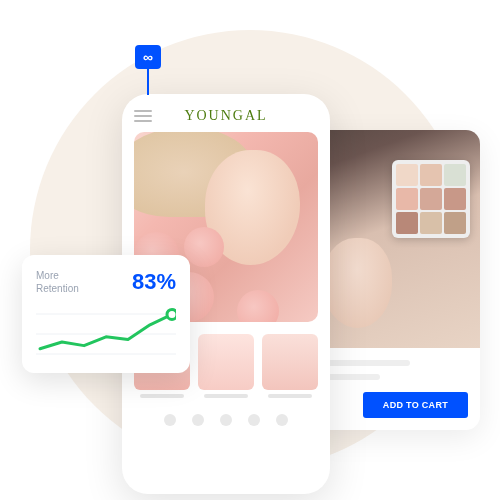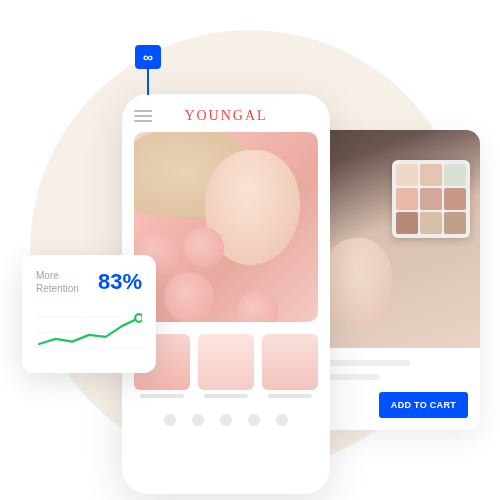--- a/index.html
+++ b/index.html
@@ -10,21 +10,21 @@
     .top-badge { position: absolute; top: 45px; left: 135px; display: flex; align-items: center; gap: 6px; z-index: 10; }
     .infinity-box { background: #0051ff; width: 26px; height: 24px; border-radius: 4px; display: flex; align-items: center; justify-content: center; color: #fff; font-size: 14px; font-weight: bold; }
     .badge-text { background: #0051ff; color: #fff; padding: 5px 10px; font-size: 11px; border-radius: 3px; font-weight: 500; }
 
     .connector { position: absolute; top: 69px; left: 147px; width: 2px; height: 26px; background: #0051ff; z-index: 9; }
 
     .phone-frame { position: absolute; top: 94px; left: 122px; width: 208px; height: 400px; background: #fff; border-radius: 26px; box-shadow: 0 10px 40px rgba(0,0,0,0.12); z-index: 5; padding: 14px 12px; }
     .phone-header { display: flex; align-items: center; justify-content: space-between; margin-bottom: 8px; }
     .hamburger { width: 18px; height: 12px; display: flex; flex-direction: column; justify-content: space-between; }
     .hamburger span { display: block; height: 2px; background: #bbb; border-radius: 1px; }
-    .brand { font-family: Georgia, serif; font-size: 14px; letter-spacing: 2px; color: #ef4444; font-weight: 400; }
+    .brand { font-family: Georgia, serif; font-size: 14px; letter-spacing: 2px; color: #4d7c0f; font-weight: 400; }
 
     .hero-img { width: 100%; height: 190px; border-radius: 10px; background: linear-gradient(135deg, #f9d5ce 0%, #f4b8b0 30%, #e8a99f 60%, #f5cac3 100%); position: relative; overflow: hidden; }
     .hero-face { position: absolute; top: 18px; right: 18px; width: 95px; height: 115px; background: radial-gradient(ellipse at 45% 35%, #fae3d4 0%, #f0ccb8 70%); border-radius: 50% 48% 55% 50%; }
     .hair { position: absolute; top: -5px; left: -20px; width: 140px; height: 90px; background: radial-gradient(ellipse, #e8d4b8 0%, #d9c097 100%); border-radius: 60% 55% 40% 45%; opacity: 0.9; }
     .roses { position: absolute; bottom: -10px; left: -5px; width: 110px; height: 110px; }
     .rose { position: absolute; width: 45px; height: 45px; background: radial-gradient(circle at 40% 40%, #f7c7c2 0%, #f0a8a0 100%); border-radius: 50%; }
     .rose:nth-child(1){ top: 10px; left: 5px; }
     .rose:nth-child(2){ top: 50px; left: 35px; width: 50px; height: 50px; }
     .rose:nth-child(3){ top: 5px; left: 55px; width: 40px; height: 40px; }
     .rose:nth-child(4){ bottom: 0; right: -40px; width: 42px; height: 42px; }
@@ -50,23 +50,23 @@
     .palette div:nth-child(5){ background: #d4a898; }
     .palette div:nth-child(6){ background: #c89888; }
     .palette div:nth-child(7){ background: #b88878; }
     .palette div:nth-child(8){ background: #d8c0a8; }
     .palette div:nth-child(9){ background: #c0a088; }
     .face2 { position: absolute; bottom: 20px; left: 12px; width: 70px; height: 90px; background: radial-gradient(ellipse at 50% 35%, #f2dccf 0%, #e5c3af 100%); border-radius: 48% 45% 50% 52%; }
     .side-lines { padding: 12px 12px 0; }
     .line-sm { height: 6px; background: #eee; border-radius: 3px; margin-bottom: 8px; }
     .line-sm.w60 { width: 60%; }
     .line-sm.w40 { width: 40%; }
-    .cart-btn { position: absolute; bottom: 12px; right: 12px; background: #0051ff; color: #fff; font-size: 9px; font-weight: 700; letter-spacing: 0.3px; padding: 8px 12px; border-radius: 3px; border: none; cursor: pointer; }
+    .cart-btn { position: absolute; bottom: 12px; right: 12px; background: #0051ff; color: #fff; font-size: 9px; font-weight: 700; letter-spacing: 0.3px; padding: 8px 20px; border-radius: 3px; border: none; cursor: pointer; }
 
-    .retention-card { position: absolute; top: 255px; left: 22px; width: 134px; height: 118px; background: #fff; border-radius: 12px; box-shadow: 0 8px 30px rgba(0,0,0,0.12); z-index: 8; padding: 14px 14px 24px; }
+    .retention-card { position: absolute; top: 255px; left: 22px; width: 168px; height: 118px; background: #fff; border-radius: 12px; box-shadow: 0 8px 30px rgba(0,0,0,0.12); z-index: 8; padding: 14px 14px 24px; }
     .ret-header { display: flex; justify-content: space-between; align-items: flex-start; }
     .ret-label { font-size: 10px; color: #9aa3b2; line-height: 1.3; }
     .ret-pct { font-size: 22px; font-weight: 700; color: #0051ff; }
     .chart-svg { width: 100%; height: 60px; margin-top: 4px; }
   </style>
 </head>
 <body>
 
 <div class="bg-circle"></div>
 

